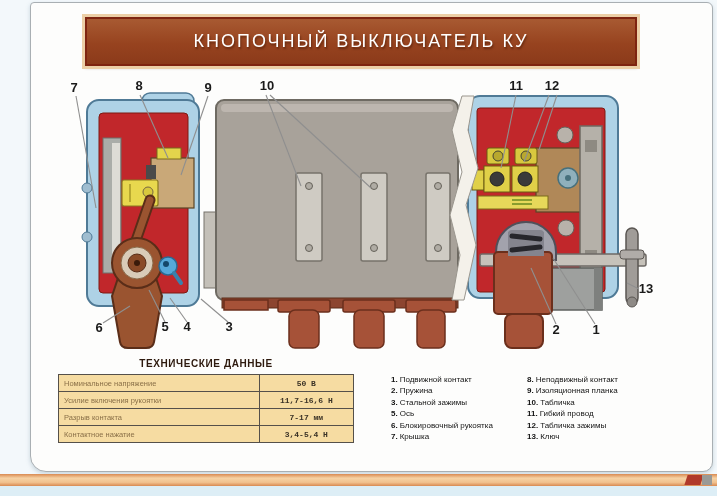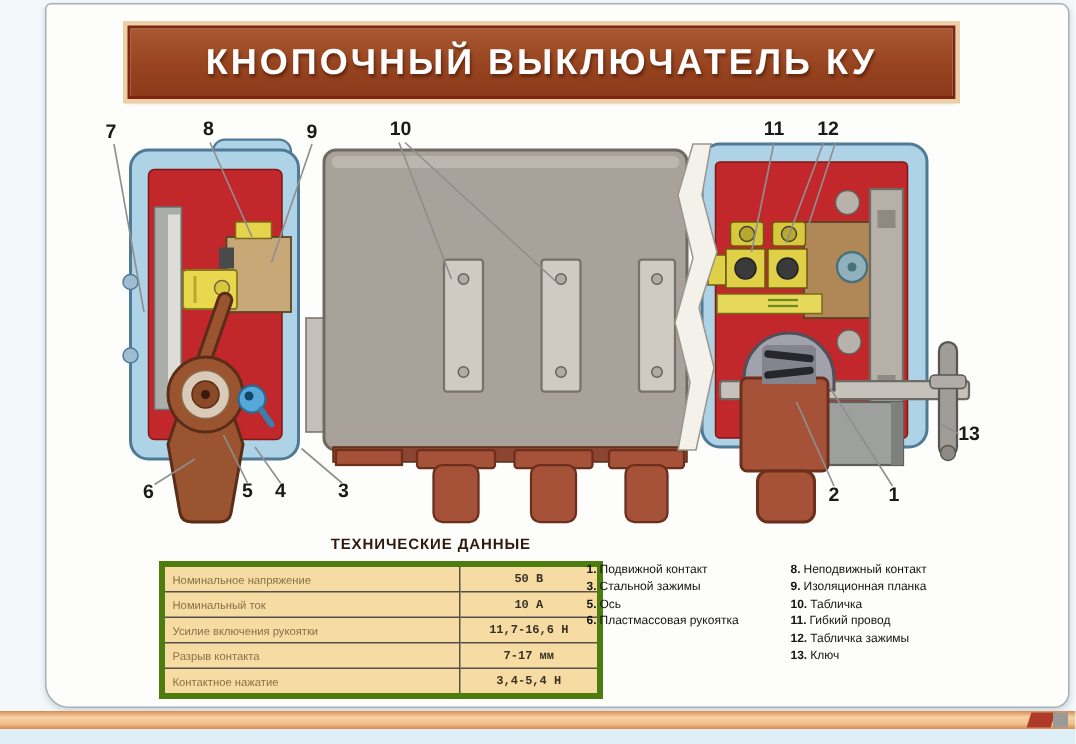--- a/index.html
+++ b/index.html
@@ -15,36 +15,35 @@
     box-shadow:0 2px 4px rgba(120,150,165,.35);
   }
   .banner{
     position:absolute;left:85px;top:17px;width:548px;height:45px;
     background:linear-gradient(180deg,#a85a32 0%,#97431f 55%,#8b3a1a 100%);
     border:2px solid #7e2410;
     box-shadow:0 0 0 3px #eccfa6,0 2px 3px rgba(0,0,0,.25);
     display:flex;align-items:center;justify-content:center;
   }
   .banner h1{
-    margin:0;color:#ffffff;font-size:24px;font-weight:bold;letter-spacing:2px;
+    margin:0;color:#ffffff;font-size:18px;font-weight:normal;letter-spacing:2px;
     text-shadow:1px 2px 2px rgba(60,20,0,.55);white-space:nowrap;
   }
   svg.diagram{position:absolute;left:0;top:0;}
   .callout-num{font-family:"Liberation Sans",sans-serif;font-size:13px;font-weight:bold;fill:#1a1a1a;}
   .leader{stroke:#8f8f8f;stroke-width:1.1;fill:none;}
 
   .specs{position:absolute;left:58px;top:358px;width:296px;}
   .specs-title{
-    text-align:right;font-size:10px;font-weight:bold;color:#2e1a0e;
+    text-align:center;font-size:10px;font-weight:bold;color:#2e1a0e;
     letter-spacing:.6px;margin-bottom:5px;
   }
   table.specs-table{
     width:100%;border-collapse:collapse;background:#f6dca2;
-    border:4px solid #4d7c0f;
-    margin-left:48px;
+    border:1px solid #4d7c0f;
   }
   table.specs-table td{border:1px solid #55504a;height:14px;padding:1px 5px;}
   td.spec-label{font-size:7.5px;color:#8a7048;width:68%;}
   td.spec-value{font-size:8px;font-weight:bold;color:#3a3226;text-align:center;width:32%;font-family:Liberation Mono, monospace;}
 
   .legend-col{position:absolute;top:374px;width:150px;}
   .legend-col.c1{left:391px;}
   .legend-col.c2{left:527px;}
   .legend-item{font-size:8px;line-height:11.4px;color:#141414;white-space:nowrap;}
   .legend-item .num{font-weight:bold;margin-right:2px;}
@@ -223,44 +222,42 @@
 
 <div class="specs">
   <div class="specs-title">ТЕХНИЧЕСКИЕ ДАННЫЕ</div>
   <table class="specs-table">
     <tbody>
       <tr>
         <td class="spec-label">Номинальное напряжение</td>
         <td class="spec-value">50 В</td>
       </tr>
       <tr>
-        <td class="spec-label">Номинальный ток</td>
-        <td class="spec-value">10 А</td>
-      </tr>
-      <tr>
         <td class="spec-label">Усилие включения рукоятки</td>
         <td class="spec-value">11,7-16,6 Н</td>
       </tr>
       <tr>
         <td class="spec-label">Разрыв контакта</td>
         <td class="spec-value">7-17 мм</td>
       </tr>
       <tr>
         <td class="spec-label">Контактное нажатие</td>
         <td class="spec-value">3,4-5,4 Н</td>
       </tr>
     </tbody>
   </table>
 </div>
 
 <div class="legend-col c1">
   <div class="legend-item"><span class="num">1.</span><span>Подвижной контакт</span></div>
+  <div class="legend-item"><span class="num">2.</span><span>Пружина</span></div>
   <div class="legend-item"><span class="num">3.</span><span>Стальной зажимы</span></div>
   <div class="legend-item"><span class="num">5.</span><span>Ось</span></div>
-  <div class="legend-item"><span class="num">6.</span><span>Пластмассовая рукоятка</span></div>
+  <div class="legend-item"><span class="num">6.</span><span>Блокировочный рукоятка</span></div>
+  <div class="legend-item"><span class="num">7.</span><span>Крышка</span></div>
 </div>
 <div class="legend-col c2">
   <div class="legend-item"><span class="num">8.</span><span>Неподвижный контакт</span></div>
   <div class="legend-item"><span class="num">9.</span><span>Изоляционная планка</span></div>
   <div class="legend-item"><span class="num">10.</span><span>Табличка</span></div>
   <div class="legend-item"><span class="num">11.</span><span>Гибкий провод</span></div>
   <div class="legend-item"><span class="num">12.</span><span>Табличка зажимы</span></div>
   <div class="legend-item"><span class="num">13.</span><span>Ключ</span></div>
 </div>
 

